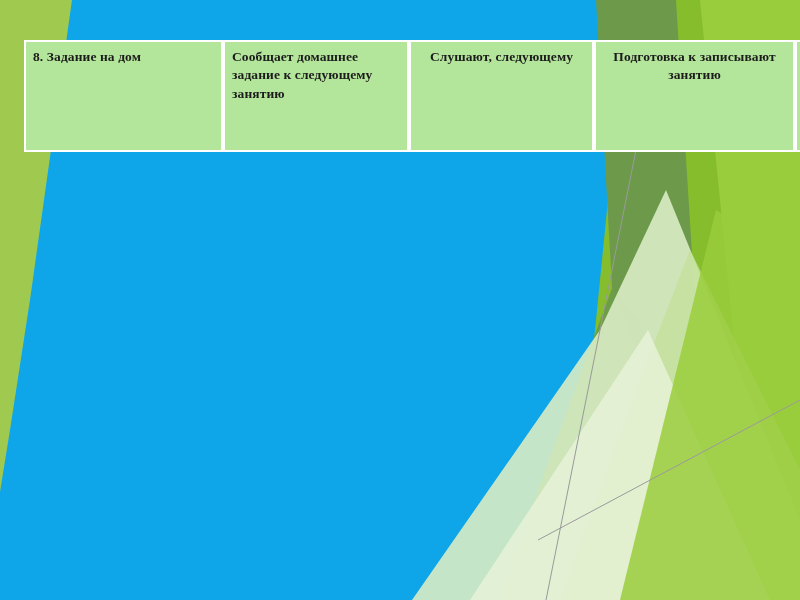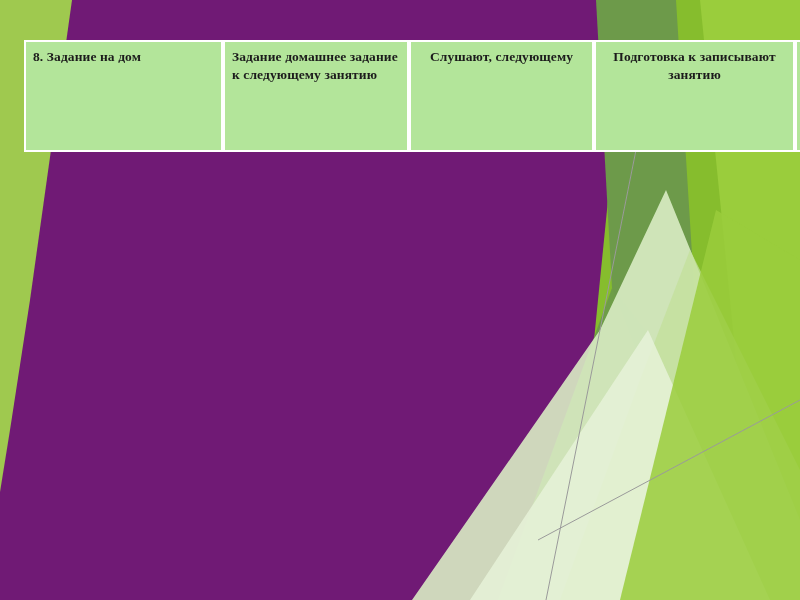--- a/index.html
+++ b/index.html
@@ -4,21 +4,21 @@
 <style>
   html, body {
     margin: 0;
     padding: 0;
     background: #ffffff;
   }
   #slide {
     position: relative;
     width: 800px;
     height: 600px;
-    background: #701a75;
+    background: #0ea5e9;
     overflow: hidden;
     font-family: "Liberation Serif", "DejaVu Serif", serif;
   }
   #decor-left, #decor-right {
     position: absolute;
     top: 0;
     left: 0;
     width: 800px;
     height: 600px;
     pointer-events: none;
@@ -86,21 +86,21 @@
 
     <line x1="636" y1="150" x2="546" y2="600" stroke="#9a9a9a" stroke-width="1"></line>
     <line x1="800" y1="400" x2="538" y2="540" stroke="#9a9a9a" stroke-width="1"></line>
   </svg>
 
   <div id="table-wrap">
     <table class="plan">
       <tbody>
           <tr>
         <td class="c0" style="width:181px">8. Задание на дом</td>
-        <td class="c1" style="width:168px">Задание домашнее задание к следующему занятию</td>
+        <td class="c1" style="width:168px">Сообщает домашнее задание к следующему занятию</td>
         <td class="c2" style="width:167px">Слушают, следующему</td>
         <td class="c3" style="width:183px">Подготовка к записывают занятию</td>
         <td class="c4" style="width:65px">5 минут</td>
       </tr>
     </tbody>
       </table>
   </div>
 
 </div>
 

